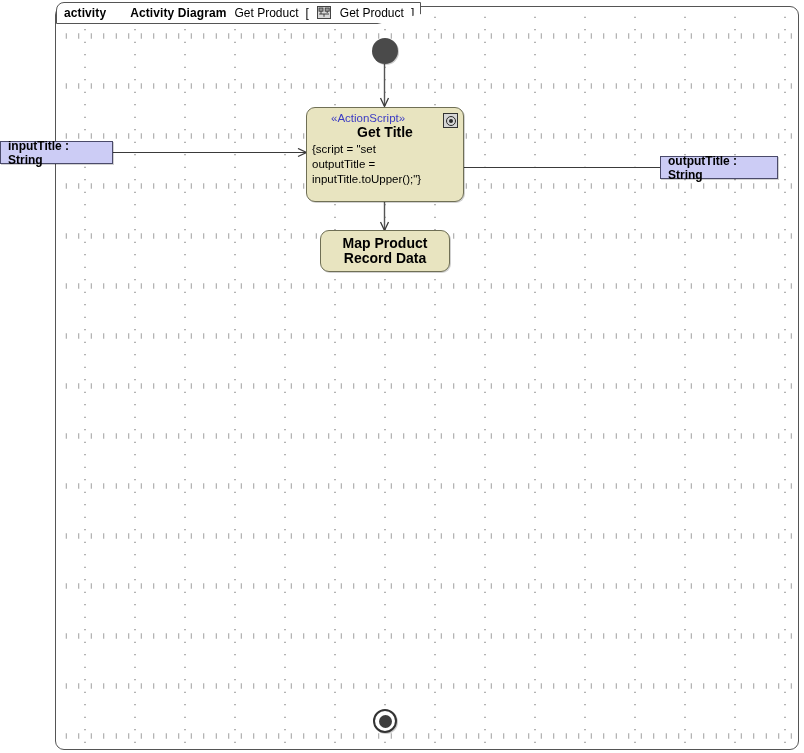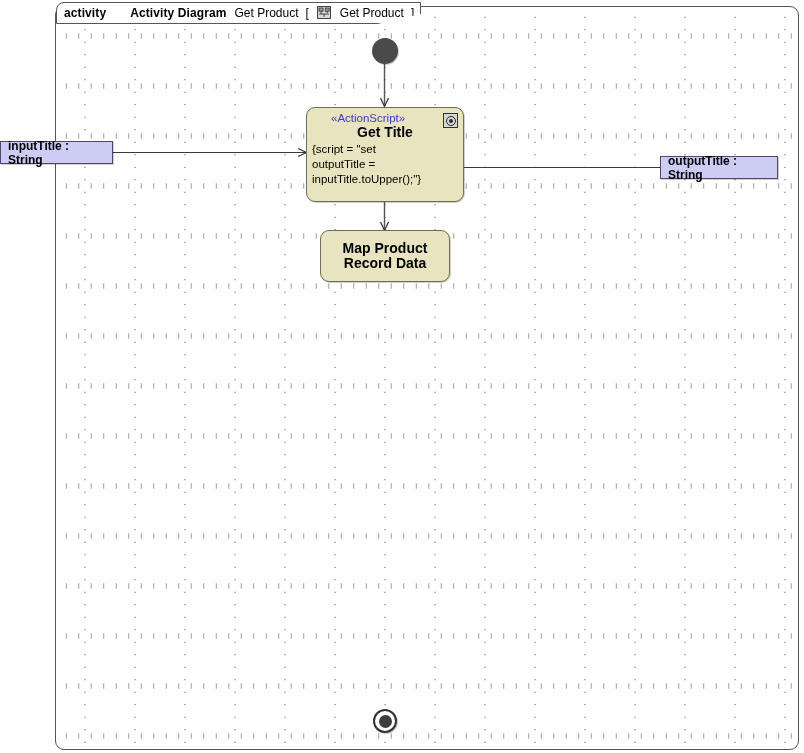--- a/index.html
+++ b/index.html
@@ -260,21 +260,21 @@
     <div class="node-title">Get Title</div>
     <div class="node-body">{script = "set
 outputTitle =
 inputTitle.toUpper();"}</div>
   </div>
 
   <div class="node param-node" style="left:660px; top:156px; width:118px; height:23px;">
     <span>outputTitle : String</span>
   </div>
 
-  <div class="node action-node" style="left:320px; top:230px; width:130px; height:52px; display:flex; flex-direction:column; align-items:center; justify-content:center;">
+  <div class="node action-node" style="left:320px; top:230px; width:130px; height:42px; display:flex; flex-direction:column; align-items:center; justify-content:center;">
     <div class="node-title">Map Product</div>
     <div class="node-title">Record Data</div>
   </div>
 
   <div id="final-node" style="left:373px; top:709px;">
     <span class="inner"></span>
   </div>
 
 </div>
 

